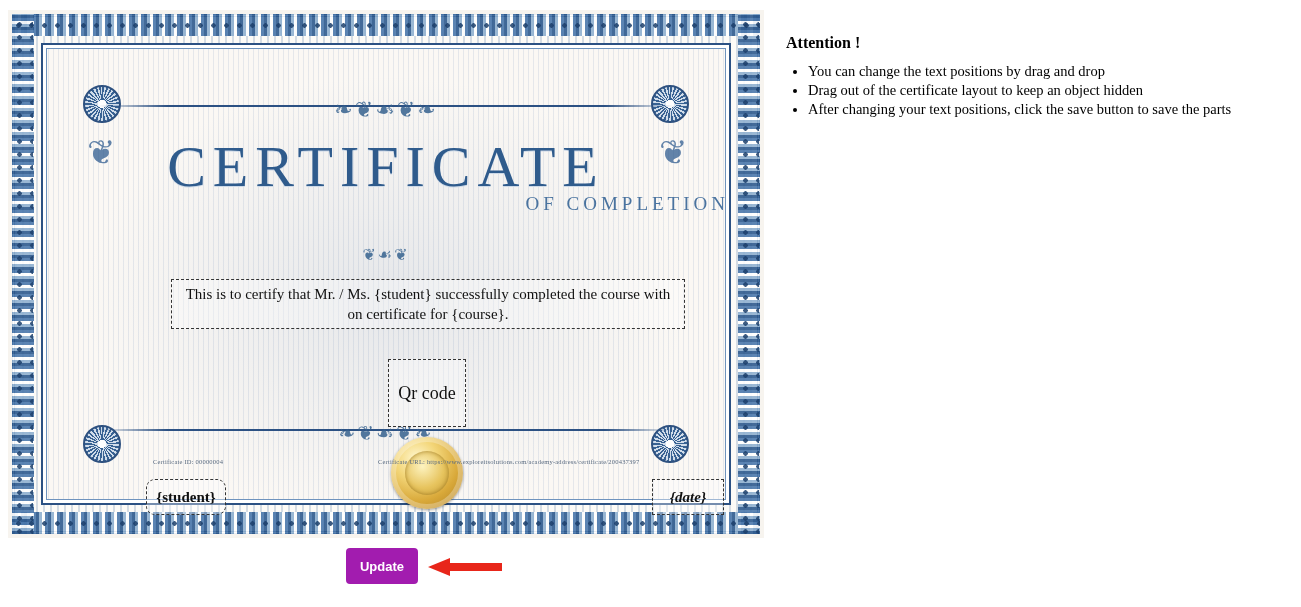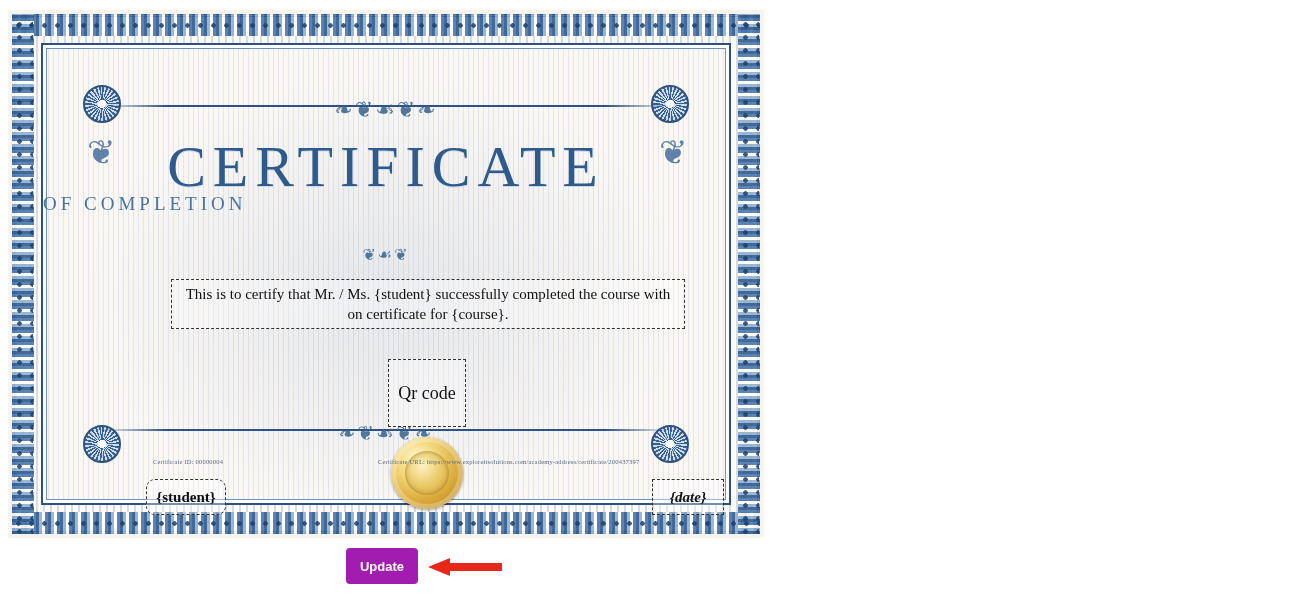--- a/index.html
+++ b/index.html
@@ -159,21 +159,21 @@
     font-family: "Liberation Serif", serif;
     font-size: 58px;
     letter-spacing: 7px;
     color: #2f5b8c;
     text-shadow: 0 1px 0 #cdd9e7;
   }
   .cert-sub {
     position: absolute;
     left: 0; right: 0;
     top: 148px;
-    text-align: left;
+    text-align: right;
     font-family: "Liberation Serif", serif;
     font-size: 19px;
     letter-spacing: 4px;
     color: #4a739f;
   }
 
   
   .drag-box {
     position: absolute;
     border: 1px dashed #333;
@@ -351,15 +351,21 @@
     </div>
   </div>
 
   <button class="update-btn">Update</button>
 
   <svg class="arrow" viewBox="0 0 74 18">
     <polygon points="0,9 22,0 22,5 74,5 74,13 22,13 22,18" fill="#e8261a"></polygon>
   </svg>
 
   <div class="info">
+    <h3>Attention !</h3>
+    <ul>
+      <li>You can change the text positions by drag and drop</li>
+      <li>Drag out of the certificate layout to keep an object hidden</li>
+      <li>After changing your text positions, click the save button to save the parts</li>
+    </ul>
   </div>
 
 </div>
 
 </body></html>

